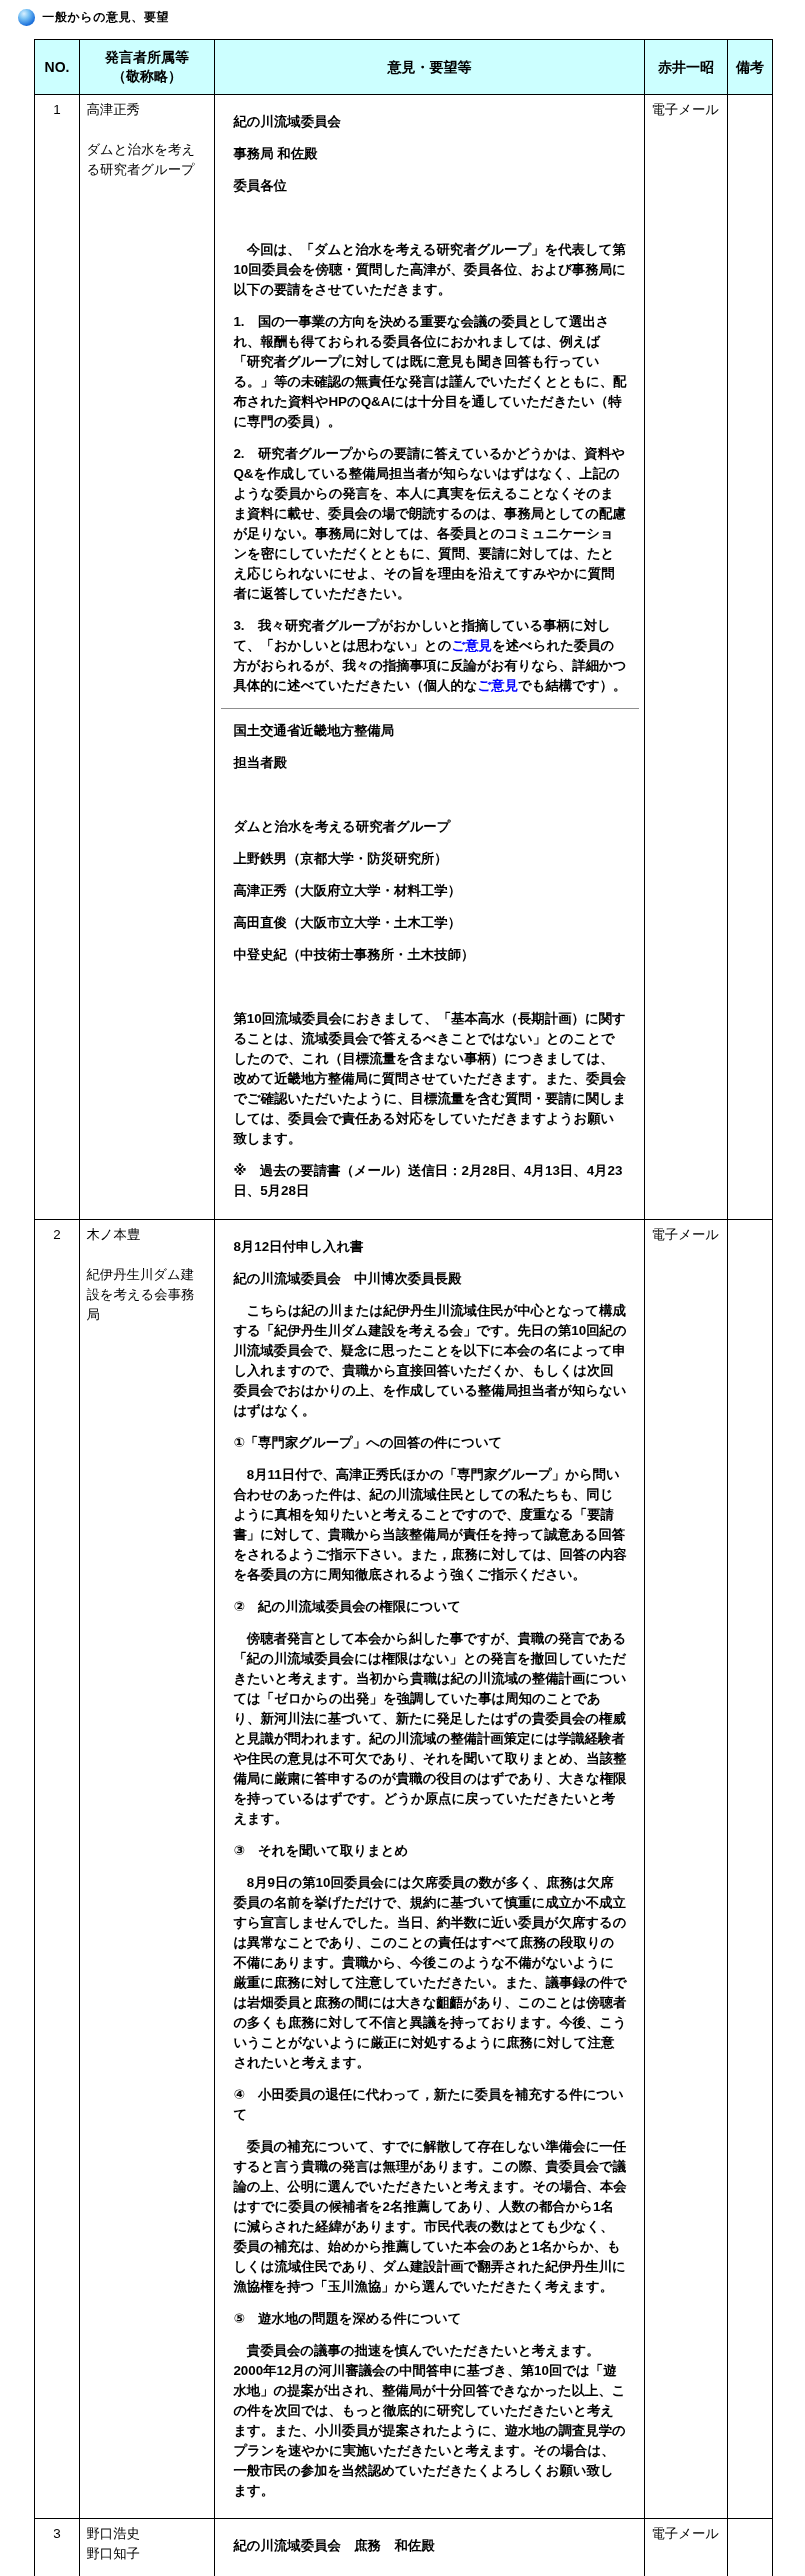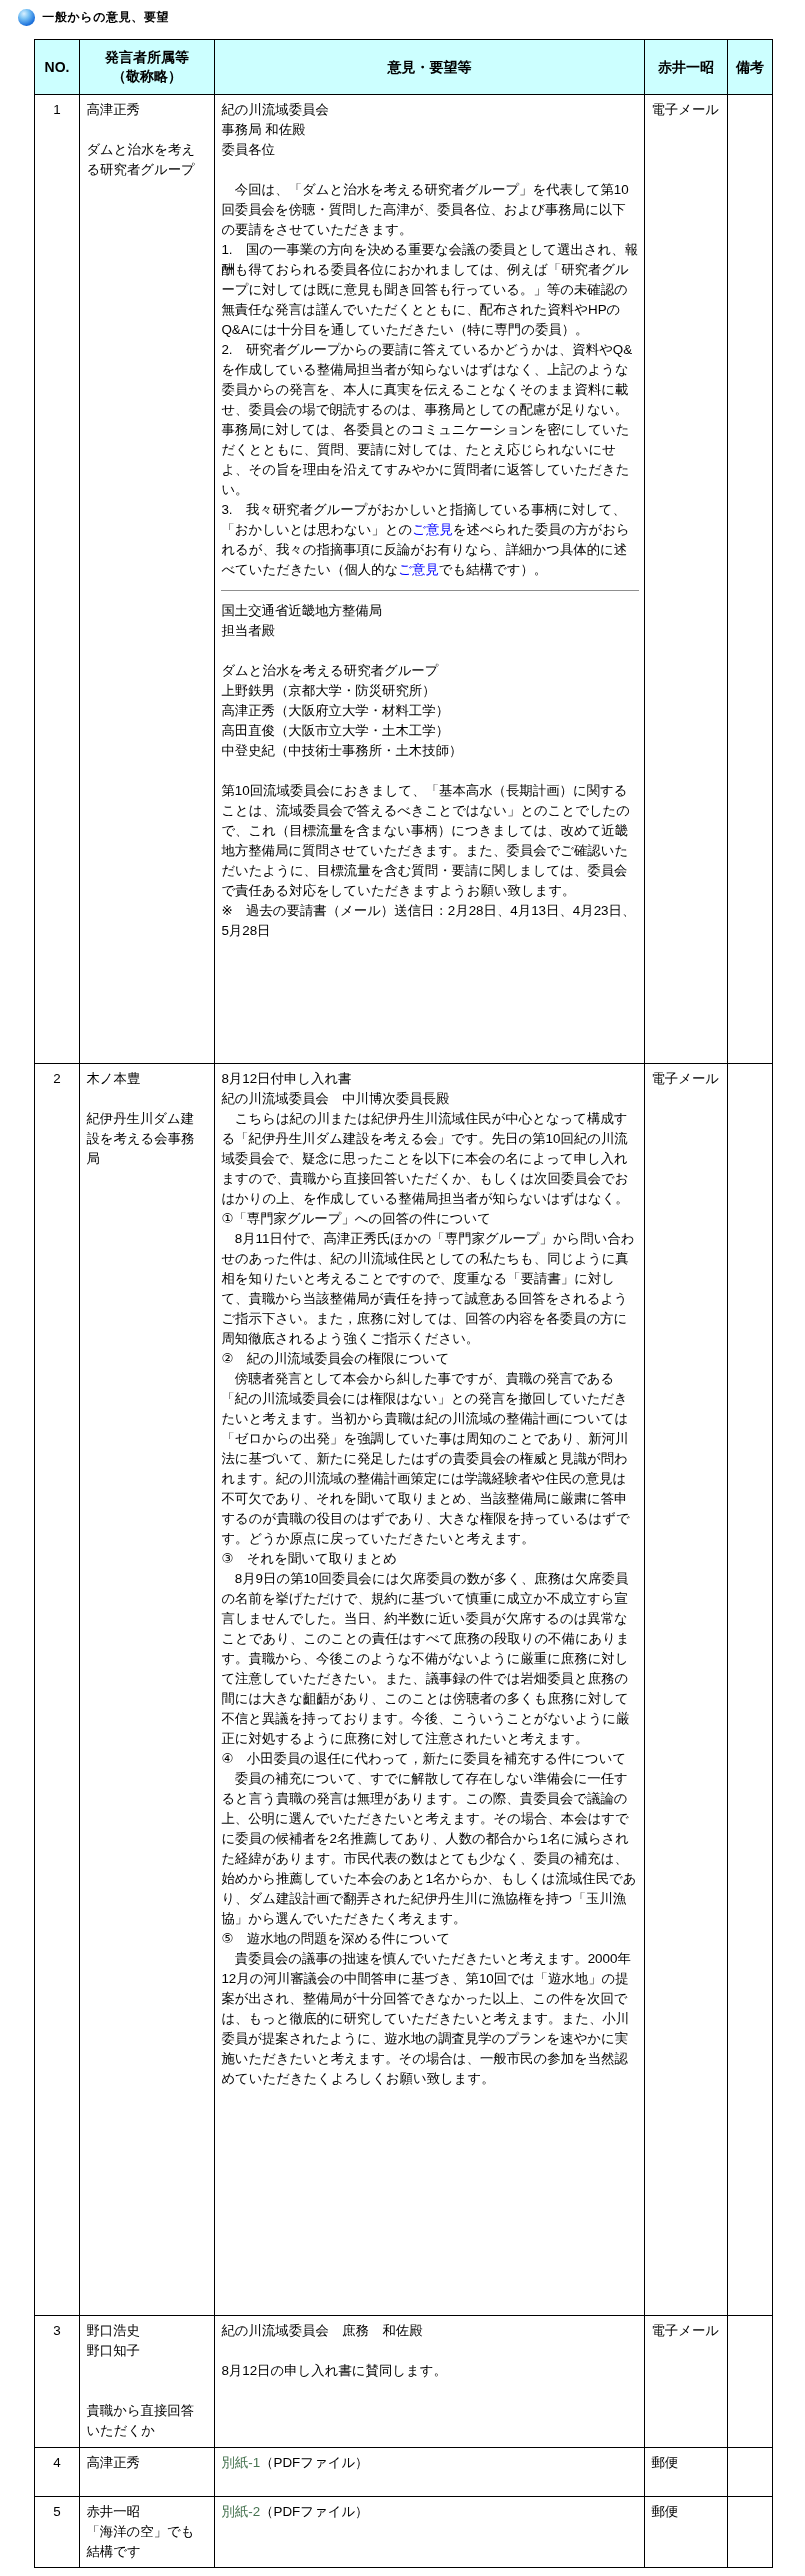--- a/index.html
+++ b/index.html
@@ -51,21 +51,21 @@
     line-height:19px;
     padding:1.3px 2.6px;
   }
   td{
     font-size:13.4px;
     line-height:20px;
     padding:5.1px 5.1px 5.1px 6.4px;
   }
   td.c-no{text-align:center;padding-left:1.3px;padding-right:1.3px;}
   td.c-speaker{padding-right:10.2px;}
-  td.c-opinion p{margin:0;}
+  td.c-opinion p{margin:12px;font-weight:bold;}
   td.c-opinion .blank,
   td.c-speaker .blank{height:20px;}
   hr.sep{border:none;border-top:1.3px solid #8f8f8f;margin:9.6px 0;}
   .link-blue{color:var(--link-blue);}
   .link-green{color:var(--link-green);text-align:center;}
   tr.r1{height:969px;}
   tr.r2{height:1252px;}
   tr.r3{height:113px;}
   tr.r4{height:49px;}
   tr.r5{height:71px;}

